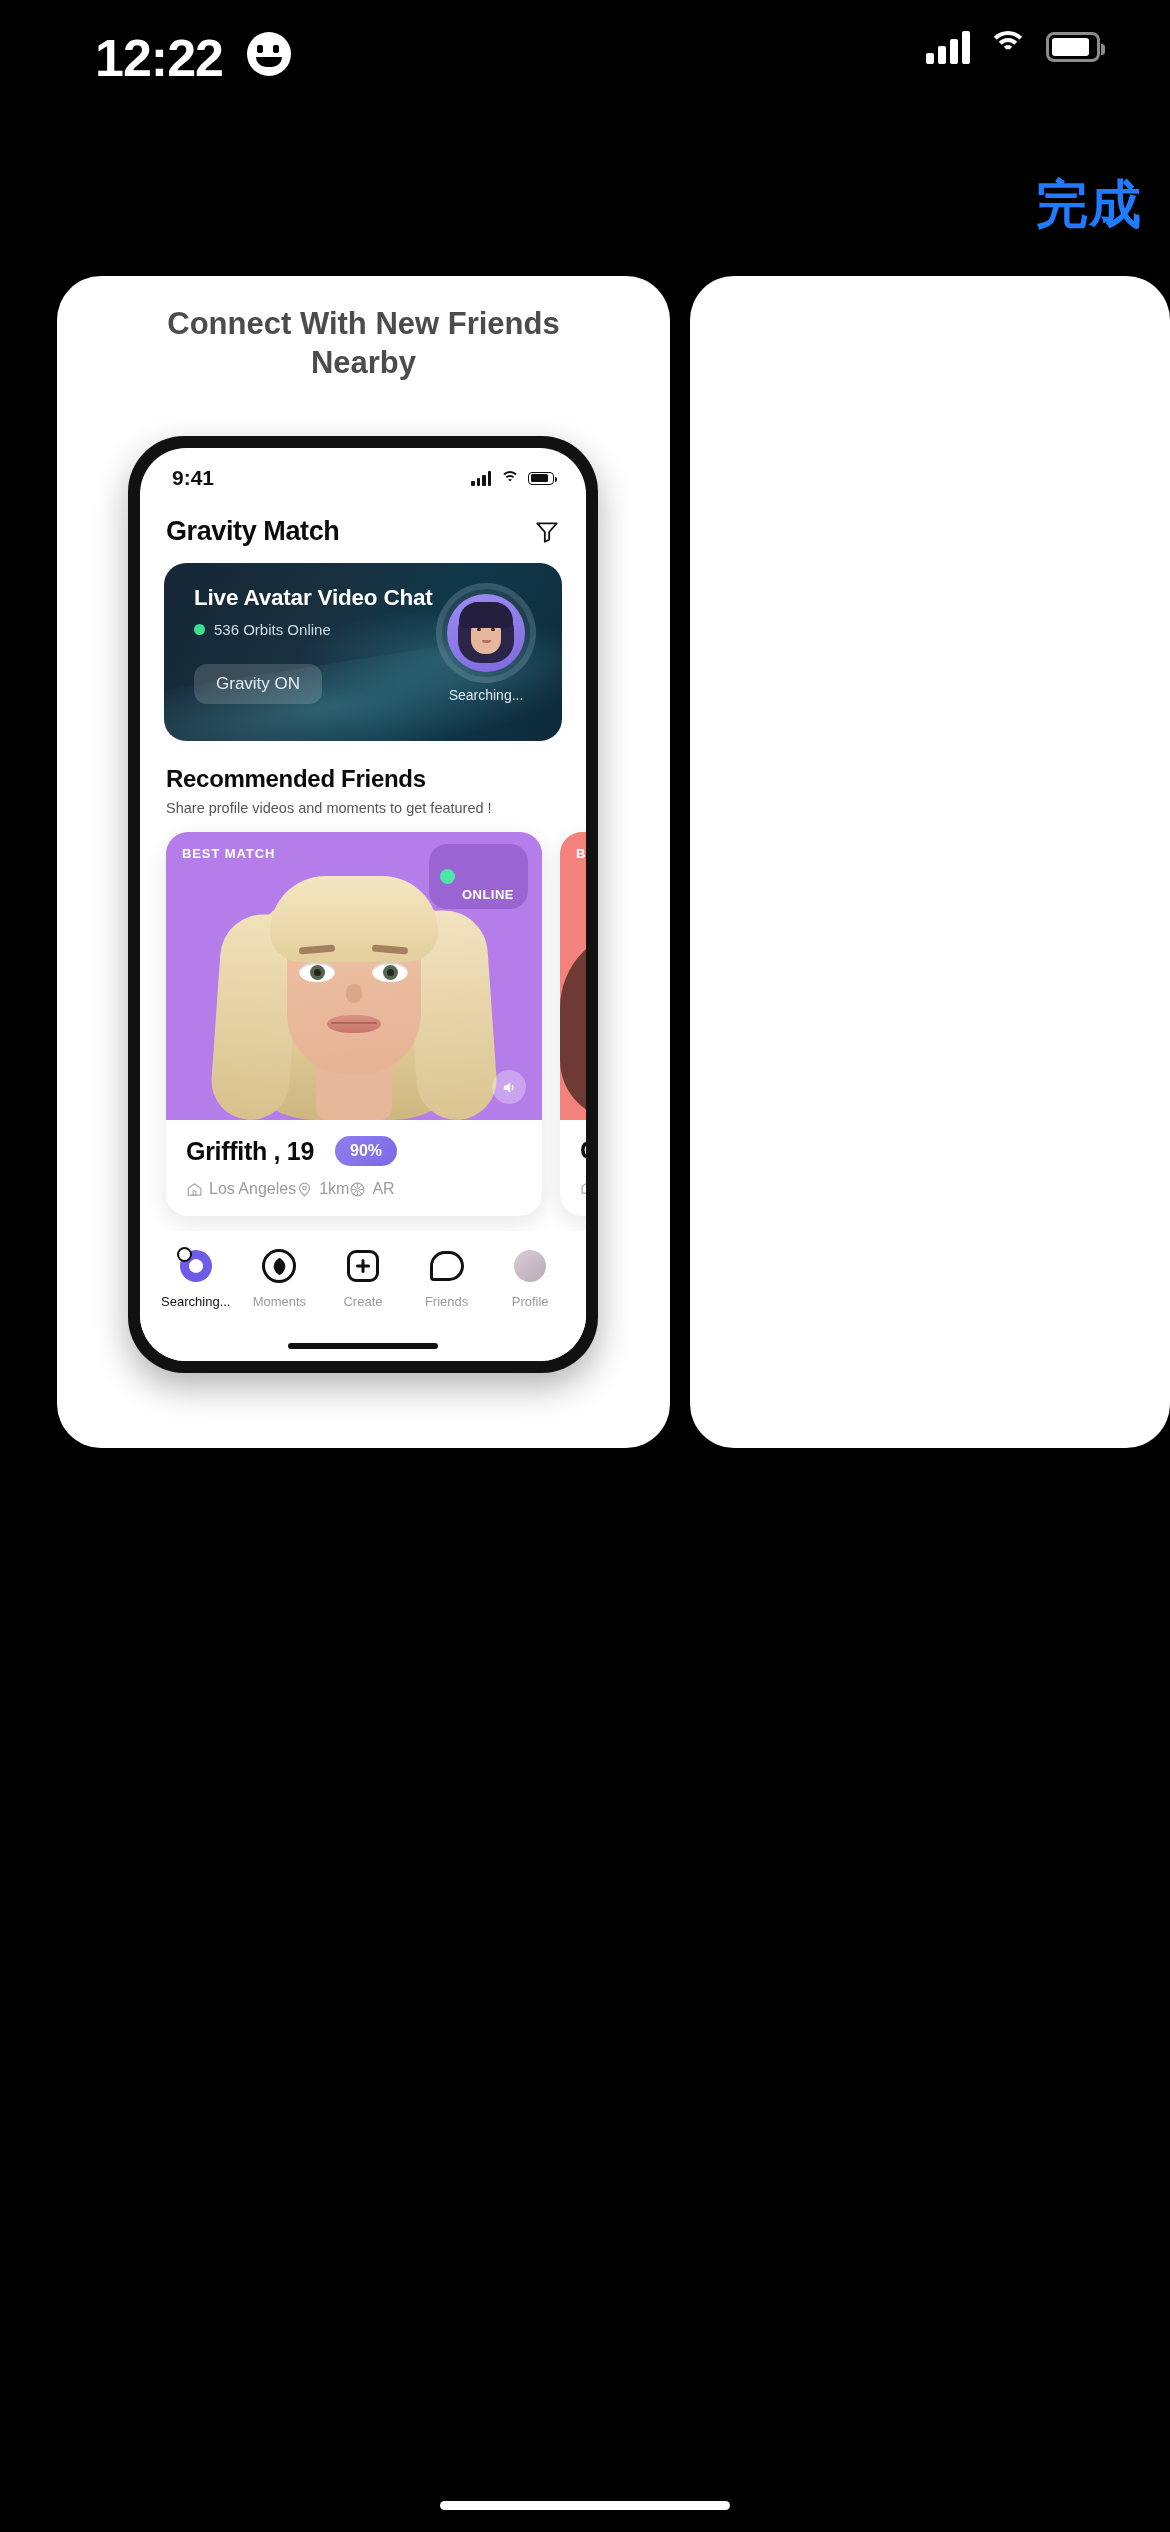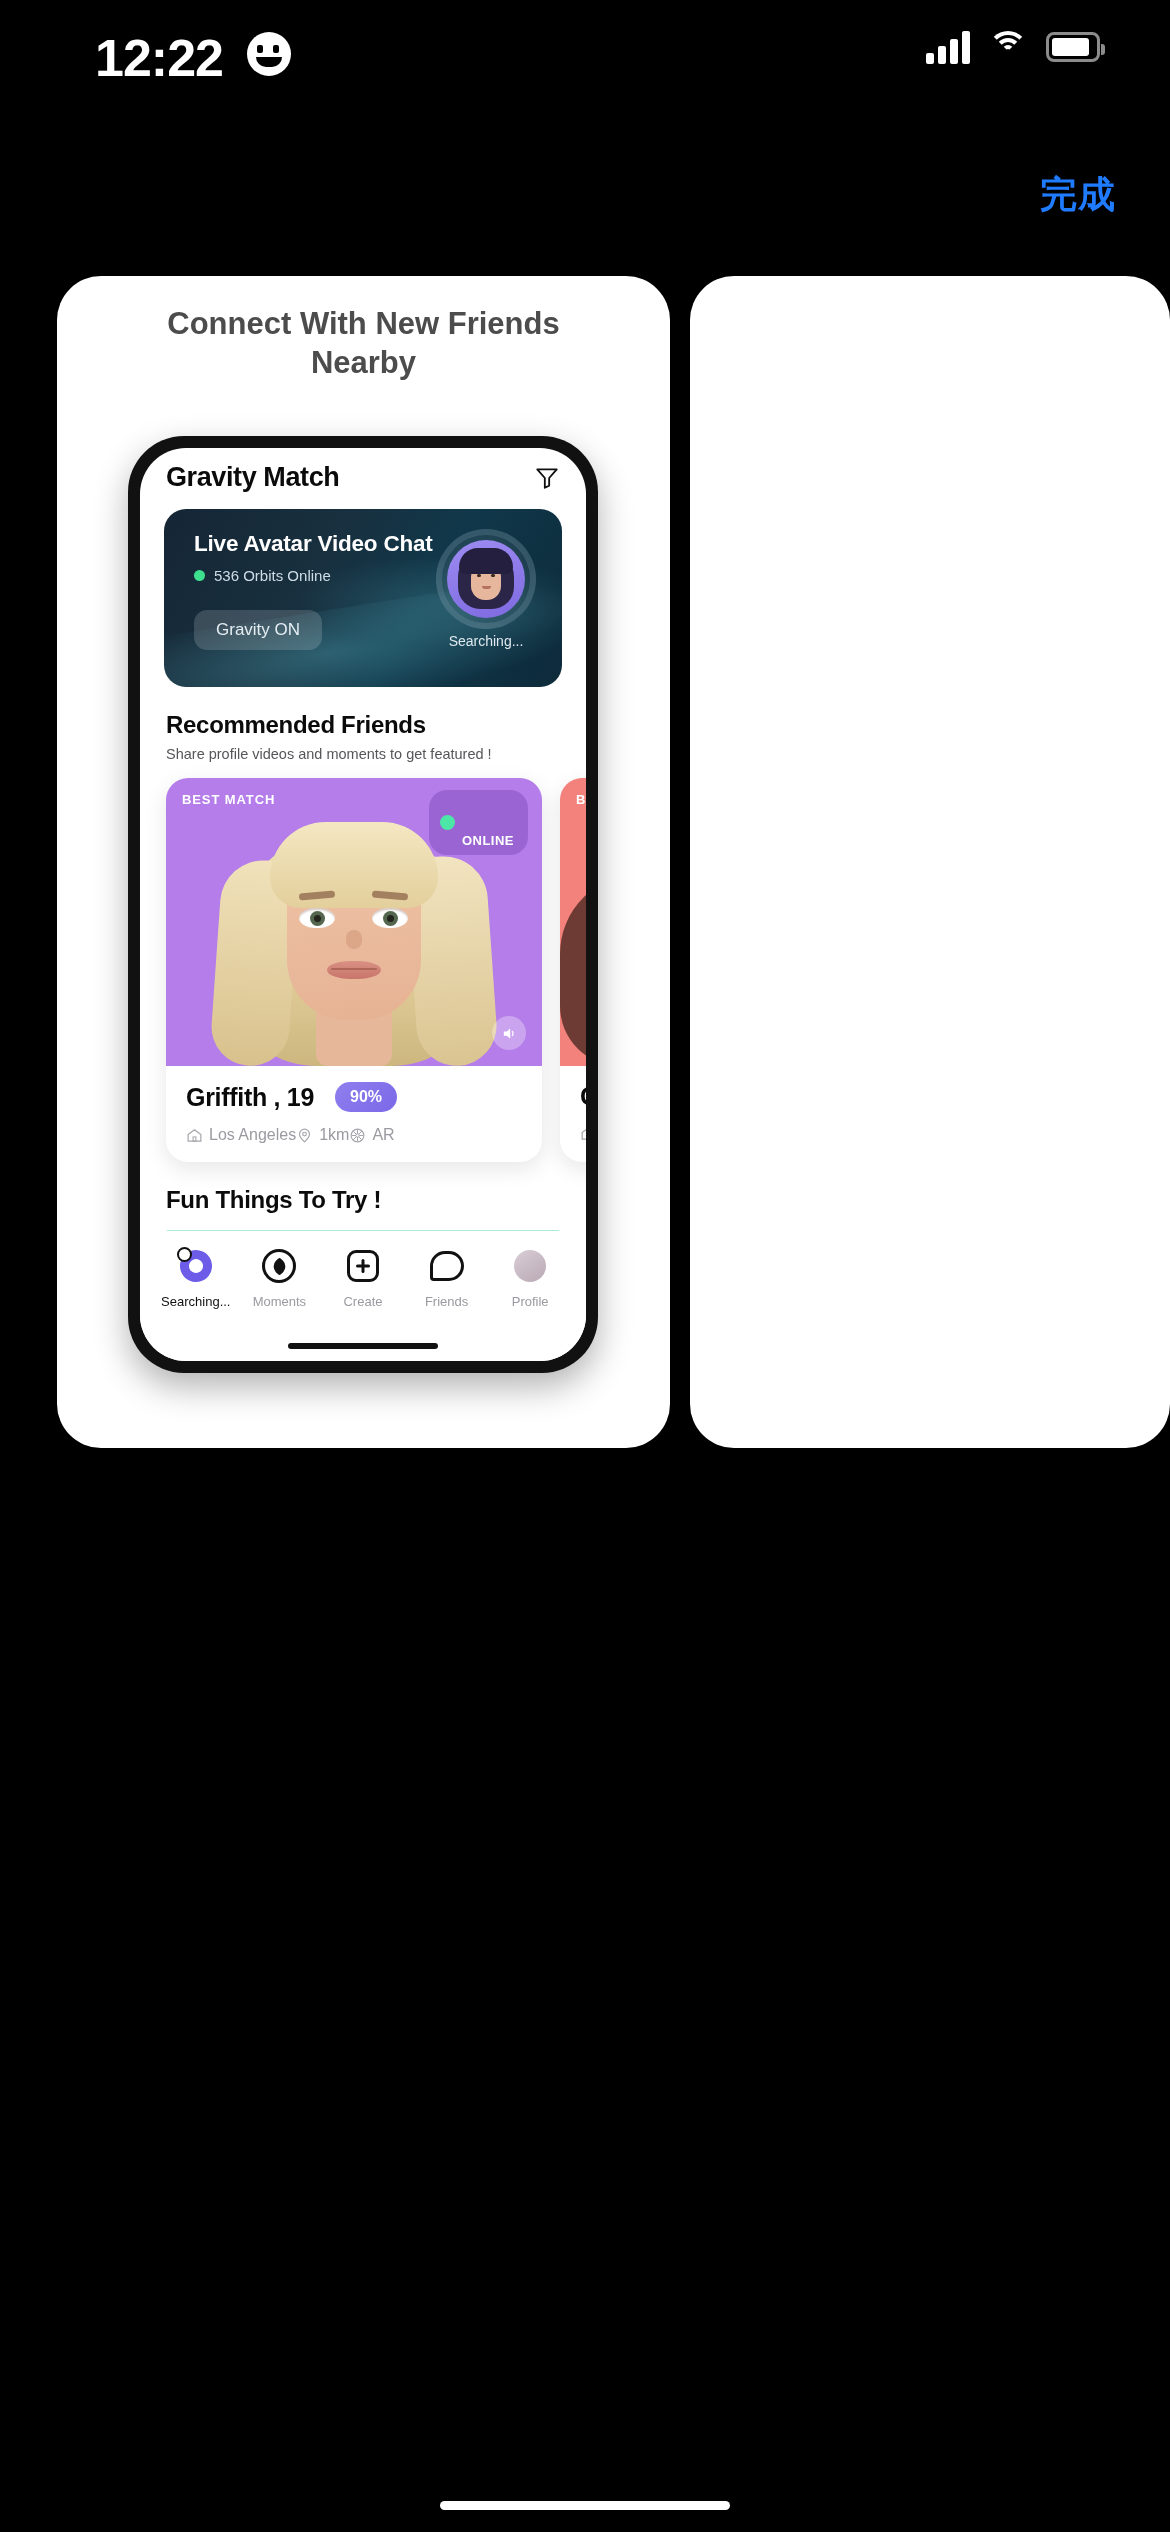--- a/index.html
+++ b/index.html
@@ -20,21 +20,21 @@
   .wifi { width:40px; height:32px; position:relative; }
   .wifi span { position:absolute; left:50%; transform:translateX(-50%); border:4px solid #fff; border-bottom-color:transparent; border-left-color:transparent; border-right-color:transparent; border-radius:50%; }
   .wifi span:nth-child(1){ width:40px;height:40px; top:0; }
   .wifi span:nth-child(2){ width:26px;height:26px; top:7px; }
   .wifi span:nth-child(3){ width:12px;height:12px; top:14px; }
   .batt { width:54px; height:30px; border:3px solid rgba(255,255,255,.55); border-radius:8px; position:relative; padding:3px; }
   .batt i { display:block; height:100%; width:88%; background:#fff; border-radius:3px; }
   .batt::after { content:""; position:absolute; right:-8px; top:9px; width:4px; height:11px; background:rgba(255,255,255,.55); border-radius:0 3px 3px 0; }
 
   
-  .done-btn { position:absolute; right:54px; top:170px; font-size:37px; font-weight:700; color:#1f7bff; letter-spacing:1px; }
+  .done-btn { position:absolute; right:28px; top:170px; font-size:52px; font-weight:700; color:#1f7bff; letter-spacing:1px; }
 
   
   .sheet { position:absolute; left:57px; top:276px; width:613px; height:1172px; background:#fff; border-radius:44px; overflow:hidden; }
   .sheet-peek { position:absolute; left:690px; top:276px; width:480px; height:1172px; background:#fff; border-radius:44px; }
 
   .sheet-title { margin-top:72px; text-align:center; font-size:50px; font-weight:800; color:#060606; letter-spacing:-1px; }
   .sheet-sub { margin:28px auto 0; width:450px; text-align:center; font-size:31px; font-weight:700; color:#4c4c4c; line-height:1.26; }
 
   
   .phone { position:absolute; left:71px; top:160px; width:470px; height:937px; background:#111; border-radius:56px; padding:12px; box-shadow:0 14px 34px rgba(0,0,0,.30); }
@@ -193,20 +193,39 @@
 
 <div class="sheet-peek"></div>
 
 <div class="sheet">
 
   <div class="sheet-sub">Connect With New Friends Nearby</div>
 
   <div class="phone">
     <div class="screen">
 
+      <div class="ph-status">
+        <div class="ph-time">9:41</div>
+        <div class="ph-icons">
+          <div class="ph-sig">
+              <i></i>
+              <i></i>
+              <i></i>
+              <i></i>
+            </div>
+          <div class="ph-wifi">
+              <span></span>
+              <span></span>
+              <span></span>
+            </div>
+          <div class="ph-batt">
+              <i></i>
+            </div>
+        </div>
+      </div>
 
       <div class="ph-header">
         <h1>Gravity Match</h1>
         <svg width="26" height="26" viewBox="0 0 24 24">
           <path d="M3 4h18l-7 8v7l-4 2v-9z" fill="none" stroke="#111" stroke-width="1.7" stroke-linejoin="round"></path>
         </svg>
       </div>
 
       <div class="banner">
         <div class="aurora1"></div>

